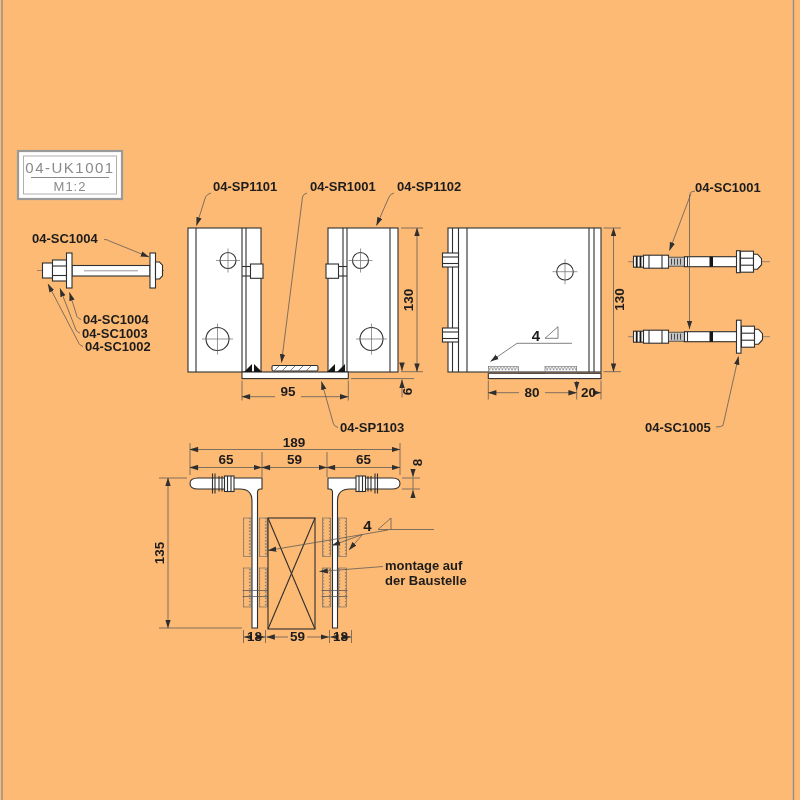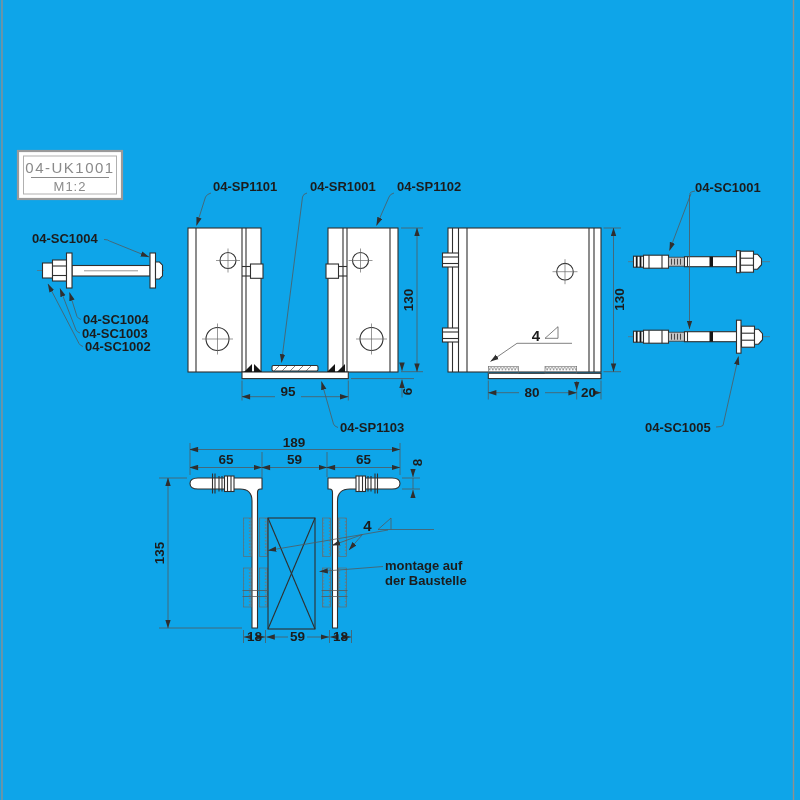--- a/index.html
+++ b/index.html
@@ -1,16 +1,16 @@
 <!DOCTYPE html>
 <html><head>
 <meta charset="utf-8">
 <style>
   html,body{margin:0;padding:0;background:#fff;}
-  .page{position:relative;width:800px;height:800px;background:#0ea5e9;overflow:hidden;}
+  .page{position:relative;width:800px;height:800px;background:#fdba74;overflow:hidden;}
   svg{display:block;}
   text{font-family:"Liberation Sans","DejaVu Sans",sans-serif;}
   .lbl{font-weight:bold;font-size:13px;fill:#1c1c1c;}
   .dim{font-weight:bold;font-size:13.5px;fill:#1c1c1c;}
   .w4{font-weight:bold;font-size:15px;fill:#1c1c1c;}
   .title{font-size:15px;fill:#8a8a8a;letter-spacing:1.5px;}
   .scale{font-size:13px;fill:#8a8a8a;letter-spacing:1px;}
   .e{stroke:#2f2f2f;stroke-width:1.1;fill:none;}
   .ef{stroke:#2f2f2f;stroke-width:1.1;fill:#ffffff;}
   .t{stroke:#555;stroke-width:0.75;fill:none;}

